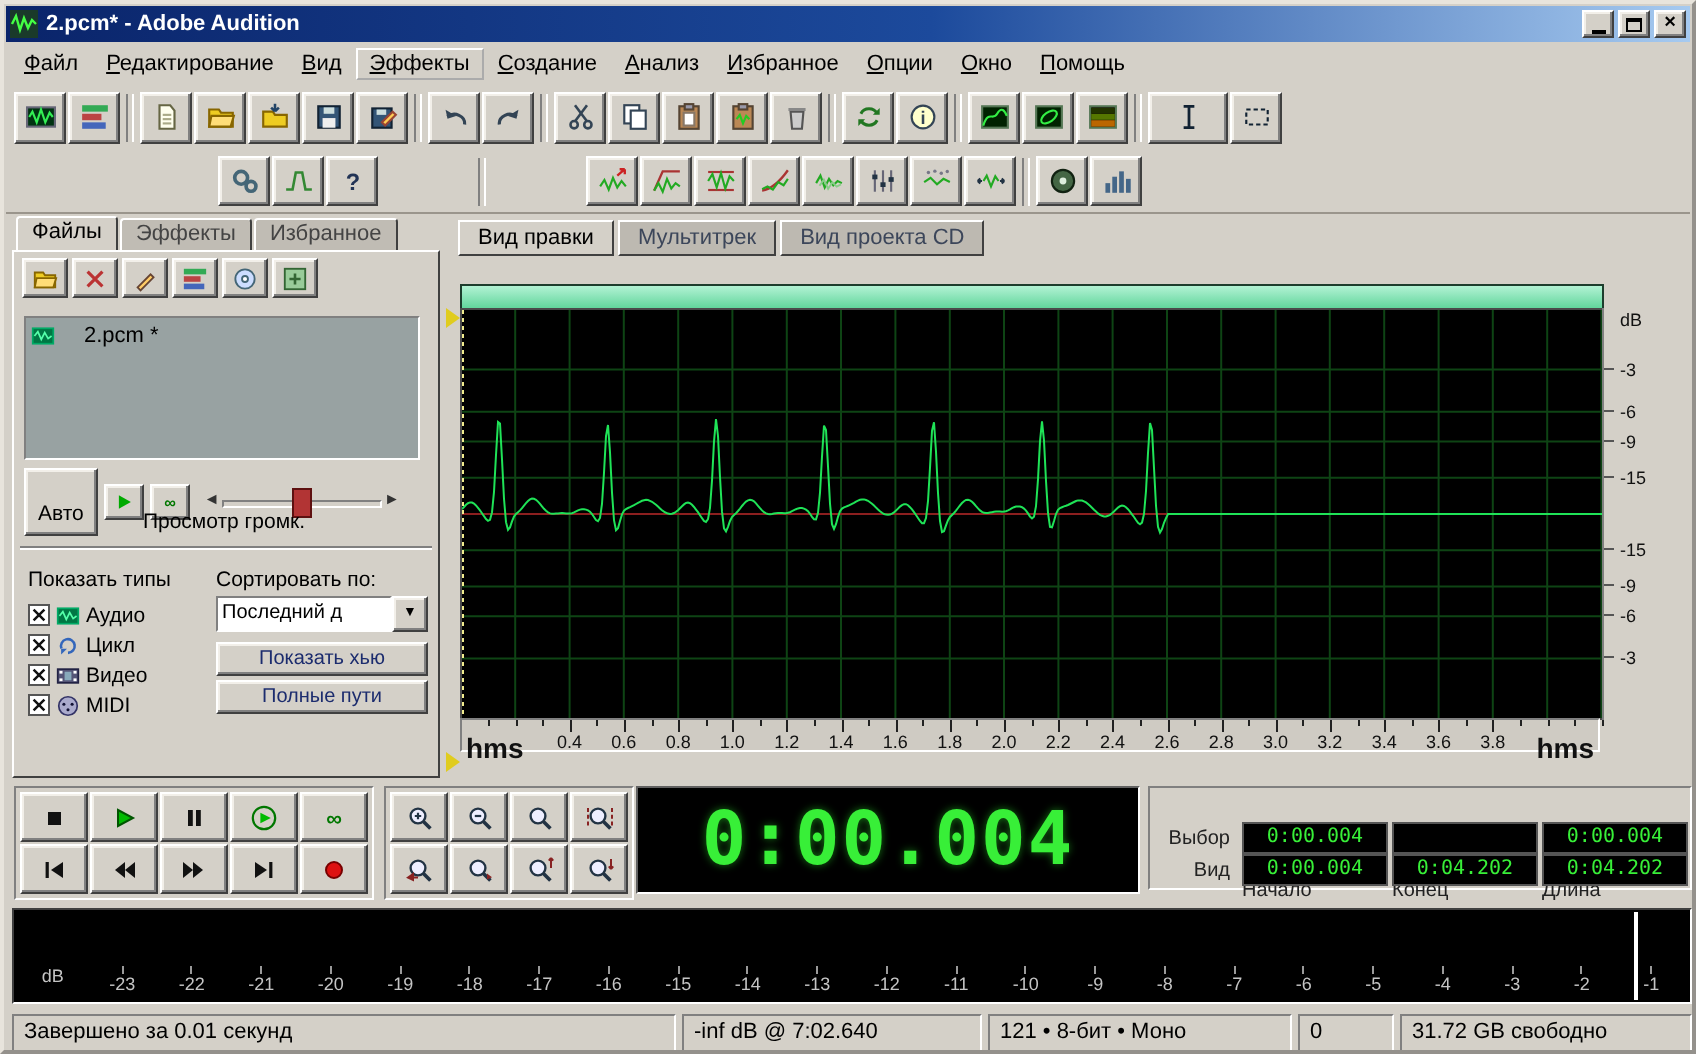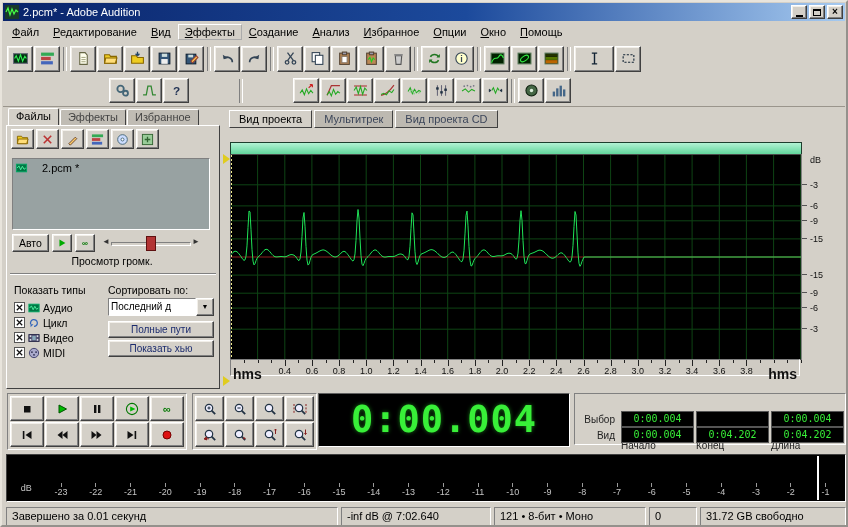--- a/index.html
+++ b/index.html
@@ -9,21 +9,21 @@
   .btn3d{background:#d4d0c8;border:1px solid;border-color:#ffffff #404040 #404040 #ffffff;
     box-shadow:inset -1px -1px 0 #808080, inset 1px 1px 0 #f2efe9;cursor:default;}
   svg{display:block;width:100%;height:100%;}
   .ico{display:block;width:15px;height:15px;}
 
   
   .titlebar{position:absolute;left:1px;top:1px;right:1px;height:18px;
     background:linear-gradient(90deg,#0a246a,#1c4a9c 55%,#a6caf0);
     display:flex;align-items:center;gap:4px;padding:0 2px;}
   .app-icon{width:14px;height:14px;flex:0 0 14px;}
-  .title-text{color:#fff;font-weight:normal;font-size:11px;flex:1;white-space:nowrap;}
+  .title-text{color:#fff;font-weight:bold;font-size:11px;flex:1;white-space:nowrap;}
   .win-btns{display:flex;gap:2px;}
   .winbtn{width:16px;height:14px;padding:0;display:flex;align-items:center;justify-content:center;}
   .glyph-min{display:block;width:7px;height:2px;background:#000;margin-top:7px;}
   .glyph-max{display:block;width:8px;height:7px;border:1px solid #000;border-top:2px solid #000;box-sizing:border-box;}
   .glyph-close{font-size:10px;font-weight:bold;line-height:10px;}
 
   
   .menubar{position:absolute;left:1px;top:20px;right:1px;height:19px;display:flex;align-items:center;padding-left:2px;}
   .menu-item{display:inline-block;padding:2px 7px;white-space:nowrap;}
   .menu-item::first-letter{text-decoration:underline;}
@@ -48,21 +48,21 @@
   .lp-body{position:absolute;left:0;top:17px;right:0;bottom:0;background:#d4d0c8;
     border:1px solid;border-color:#fff #404040 #404040 #fff;}
   .lp-toolbar{position:absolute;left:4px;top:3px;display:flex;gap:2px;}
   .lp-btn{width:23px;height:20px;display:flex;align-items:center;justify-content:center;padding:0;}
   .lp-btn .ico{width:13px;height:13px;}
   .file-list{position:absolute;left:5px;top:32px;width:198px;height:72px;background:#98a2a2;
     border:1px solid;border-color:#808080 #fff #fff #808080;padding:2px;box-sizing:border-box;}
   .file-item{display:flex;align-items:center;gap:14px;height:14px;font-size:11px;color:#000;}
   .fi-icon{width:13px;height:12px;}
   .auto-row{position:absolute;left:5px;top:108px;display:flex;gap:3px;align-items:center;}
-  .auto-btn{height:18px;padding:0 6px;font-size:10.5px;}
+  .auto-btn{height:18px;padding:16px 6px;font-size:10.5px;}
   .mini-btn{width:20px;height:18px;display:flex;align-items:center;justify-content:center;padding:0;}
   .mini-btn .ico{width:12px;height:12px;}
   .slider{position:relative;width:98px;height:18px;margin-left:4px;}
   .sl-track{position:absolute;left:9px;right:9px;top:8px;height:2px;border:1px solid;border-color:#808080 #fff #fff #808080;}
   .sl-thumb{position:absolute;left:44px;top:2px;width:8px;height:13px;background:#b23434;border:1px solid #5e1010;}
   .sl-arrow{position:absolute;top:3px;font-size:8px;color:#333;}
   .sl-arrow.left{left:0;}.sl-arrow.right{right:0;}
   .lp-label{position:absolute;font-size:10.5px;color:#000;white-space:nowrap;}
   .lp-label.vol{left:30px;top:129px;width:150px;text-align:center;}
   .lp-groove{position:absolute;left:3px;right:3px;top:147px;border-top:1px solid #808080;border-bottom:1px solid #fff;}
@@ -660,29 +660,29 @@
               </svg>
             </span>
           <span>MIDI</span>
         </div>
         </div>
       <div class="sort-combo">
         <span class="combo-text">Последний д</span>
         <span class="combo-arrow btn3d">▼</span>
       </div>
       <div class="adv-btns">
+          <button class="btn3d adv-btn">Показать хью</button>
           <button class="btn3d adv-btn">Полные пути</button>
-          <button class="btn3d adv-btn">Показать хью</button>
         </div>
     </div>
   </div>
 
   <div class="right-panel">
     <div class="view-tabs">
-        <span class="view-tab active">Вид проекта</span>
+        <span class="view-tab active">Вид правки</span>
         <span class="view-tab">Мультитрек</span>
         <span class="view-tab">Вид проекта CD</span>
       </div>
     <div class="overview-bar"></div>
     <div class="wave-area">
       <svg id="waveSvg" viewBox="0 0 570 204" preserveAspectRatio="none">
           <rect width="570" height="204" fill="#000000"></rect>
           <line x1="26.6" y1="0" x2="26.6" y2="204" stroke="#0e4414"></line>
           <line x1="53.8" y1="0" x2="53.8" y2="204" stroke="#0e4414"></line>
           <line x1="80.9" y1="0" x2="80.9" y2="204" stroke="#0e4414"></line>

